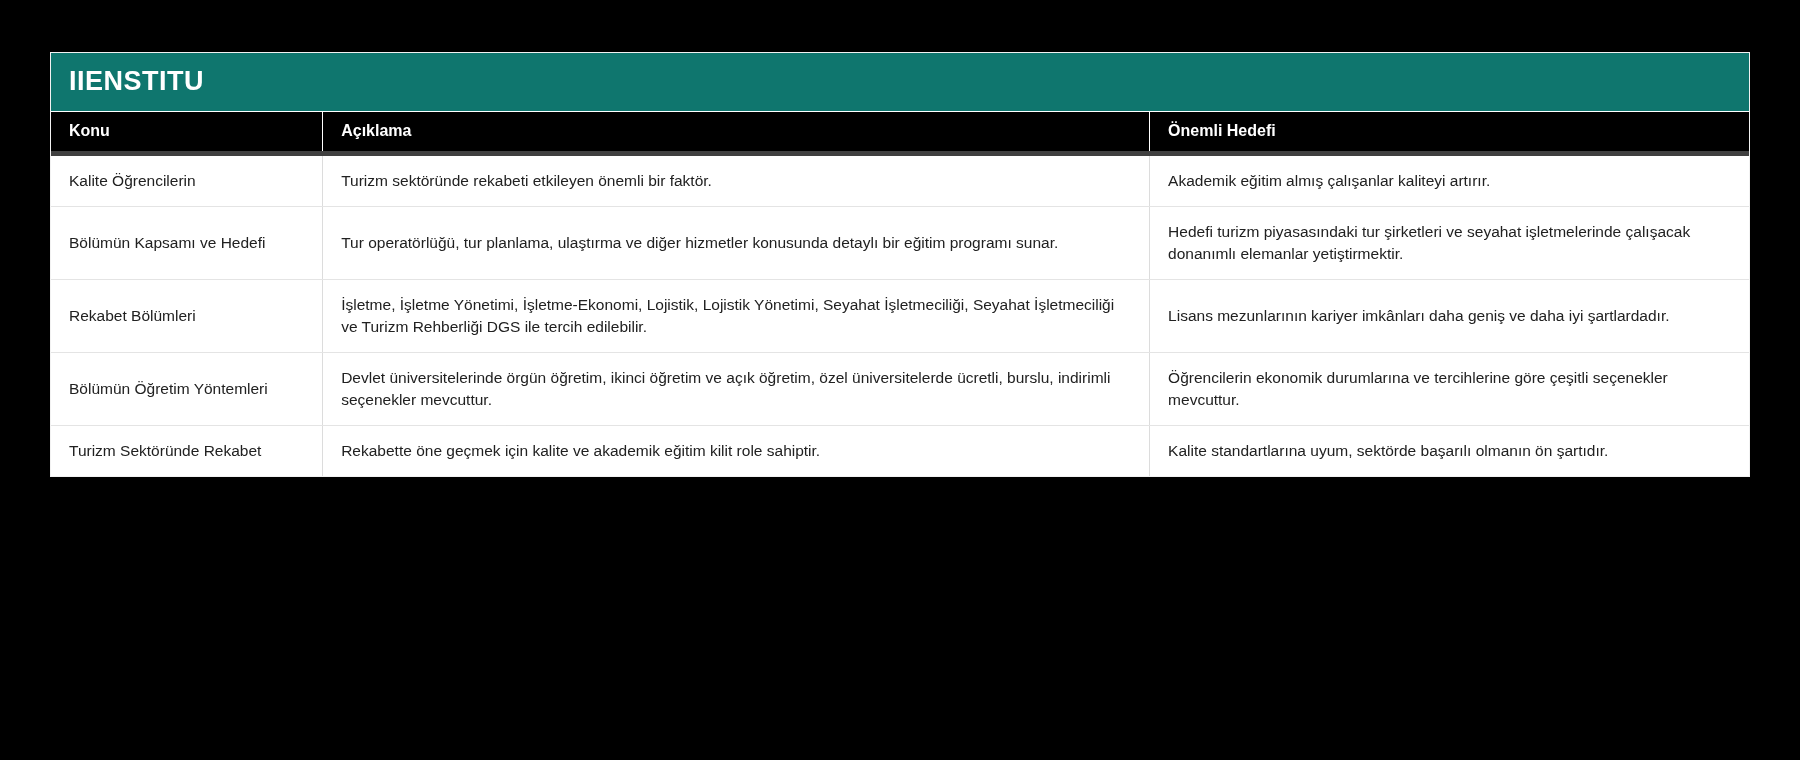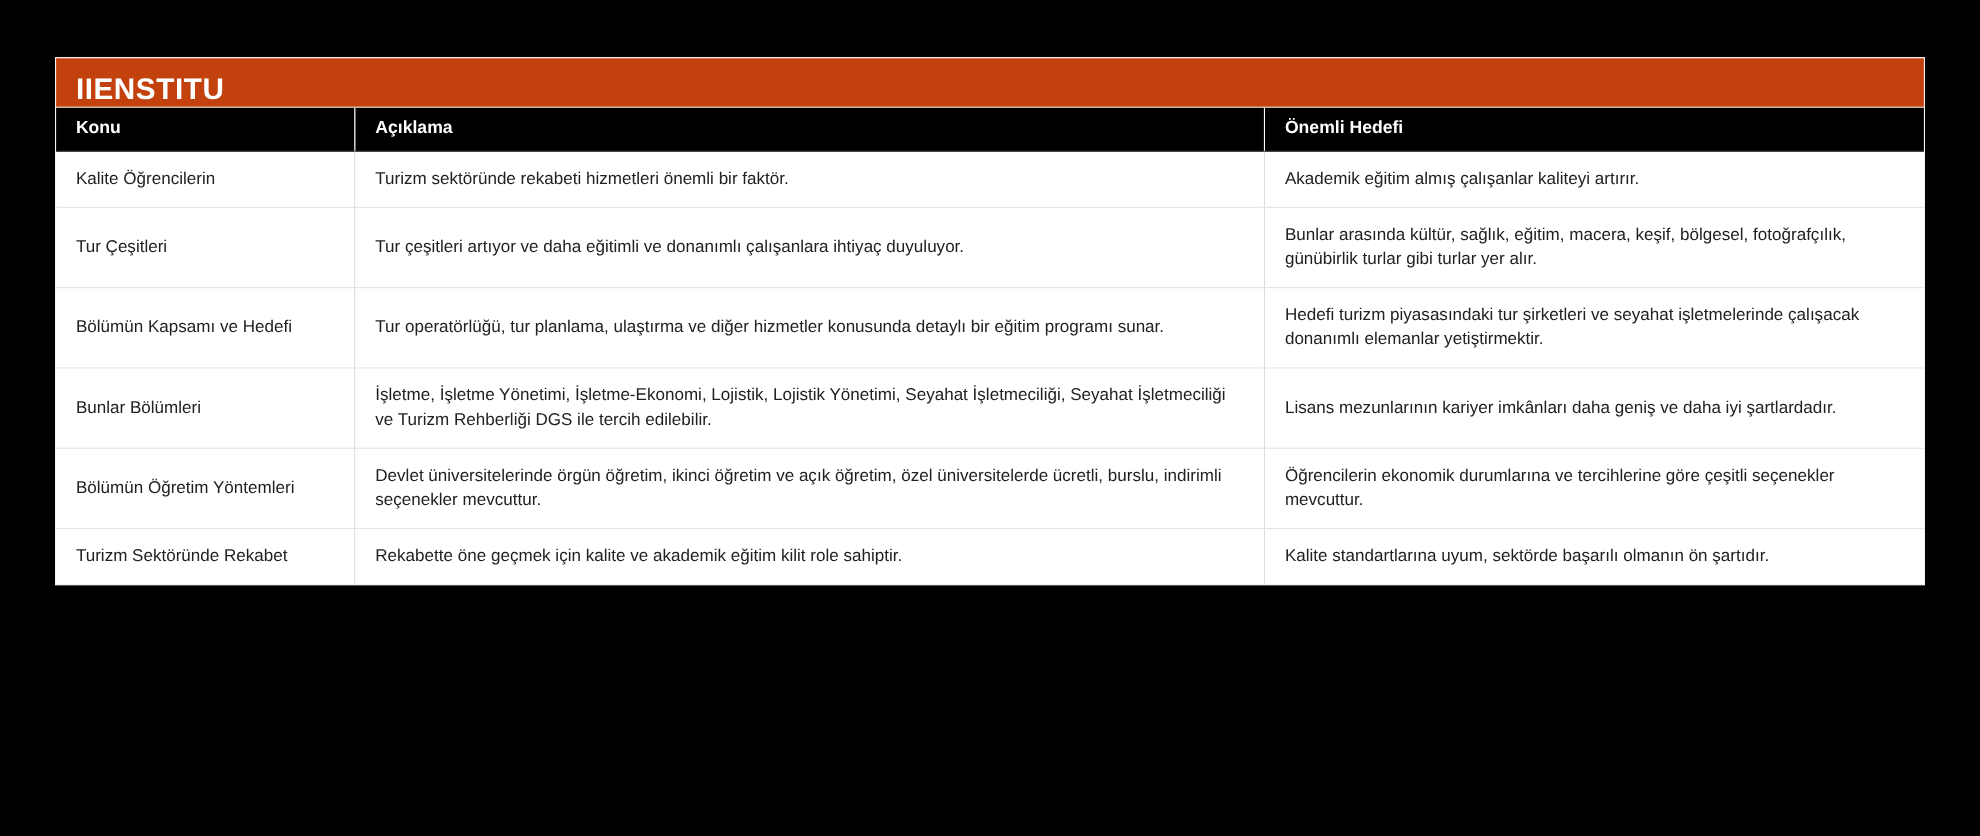--- a/index.html
+++ b/index.html
@@ -18,45 +18,45 @@
   }
   .table-frame {
     position: absolute;
     left: 50px;
     top: 52px;
     width: 1700px;
     background: #ffffff;
     border: 1px solid #f2f2f2;
   }
   .title-bar {
-    background: #c2410c;
+    background: #0f766e;
     color: #ffffff;
     font-size: 27px;
     font-weight: bold;
     letter-spacing: 0.5px;
-    padding: 13px 18px 0 18px;
+    padding: 13px 18px 14px 18px;
     border-bottom: 1px solid #ffffff;
   }
   table.data-table {
     width: 100%;
     border-collapse: collapse;
     table-layout: fixed;
   }
   table.data-table col.c1 { width: 16%; }
   table.data-table col.c2 { width: 48.7%; }
   table.data-table col.c3 { width: 35.3%; }
   thead th {
     background: #000000;
     color: #ffffff;
     text-align: left;
     font-size: 16px;
     font-weight: bold;
     padding: 10px 18px 11px 18px;
     border-right: 1px solid #ffffff;
-    border-bottom: 1px solid #404040;
+    border-bottom: 5px solid #404040;
   }
   thead th:last-child { border-right: none; }
   tbody td {
     background: #ffffff;
     color: #212121;
     font-size: 15.5px;
     line-height: 1.42;
     vertical-align: middle;
     padding: 14px 18px;
     border-right: 1px solid #dcdcdc;
@@ -80,35 +80,30 @@
       <thead>
         <tr>
           <th>Konu</th>
           <th>Açıklama</th>
           <th>Önemli Hedefi</th>
         </tr>
       </thead>
       <tbody>
         <tr>
           <td>Kalite Öğrencilerin</td>
-          <td>Turizm sektöründe rekabeti hizmetleri önemli bir faktör.</td>
+          <td>Turizm sektöründe rekabeti etkileyen önemli bir faktör.</td>
           <td>Akademik eğitim almış çalışanlar kaliteyi artırır.</td>
-        </tr>
-        <tr>
-          <td>Tur Çeşitleri</td>
-          <td>Tur çeşitleri artıyor ve daha eğitimli ve donanımlı çalışanlara ihtiyaç duyuluyor.</td>
-          <td>Bunlar arasında kültür, sağlık, eğitim, macera, keşif, bölgesel, fotoğrafçılık, günübirlik turlar gibi turlar yer alır.</td>
         </tr>
         <tr>
           <td>Bölümün Kapsamı ve Hedefi</td>
           <td>Tur operatörlüğü, tur planlama, ulaştırma ve diğer hizmetler konusunda detaylı bir eğitim programı sunar.</td>
           <td>Hedefi turizm piyasasındaki tur şirketleri ve seyahat işletmelerinde çalışacak donanımlı elemanlar yetiştirmektir.</td>
         </tr>
         <tr>
-          <td>Bunlar Bölümleri</td>
+          <td>Rekabet Bölümleri</td>
           <td>İşletme, İşletme Yönetimi, İşletme-Ekonomi, Lojistik, Lojistik Yönetimi, Seyahat İşletmeciliği, Seyahat İşletmeciliği ve Turizm Rehberliği DGS ile tercih edilebilir.</td>
           <td>Lisans mezunlarının kariyer imkânları daha geniş ve daha iyi şartlardadır.</td>
         </tr>
         <tr>
           <td>Bölümün Öğretim Yöntemleri</td>
           <td>Devlet üniversitelerinde örgün öğretim, ikinci öğretim ve açık öğretim, özel üniversitelerde ücretli, burslu, indirimli seçenekler mevcuttur.</td>
           <td>Öğrencilerin ekonomik durumlarına ve tercihlerine göre çeşitli seçenekler mevcuttur.</td>
         </tr>
         <tr>
           <td>Turizm Sektöründe Rekabet</td>

